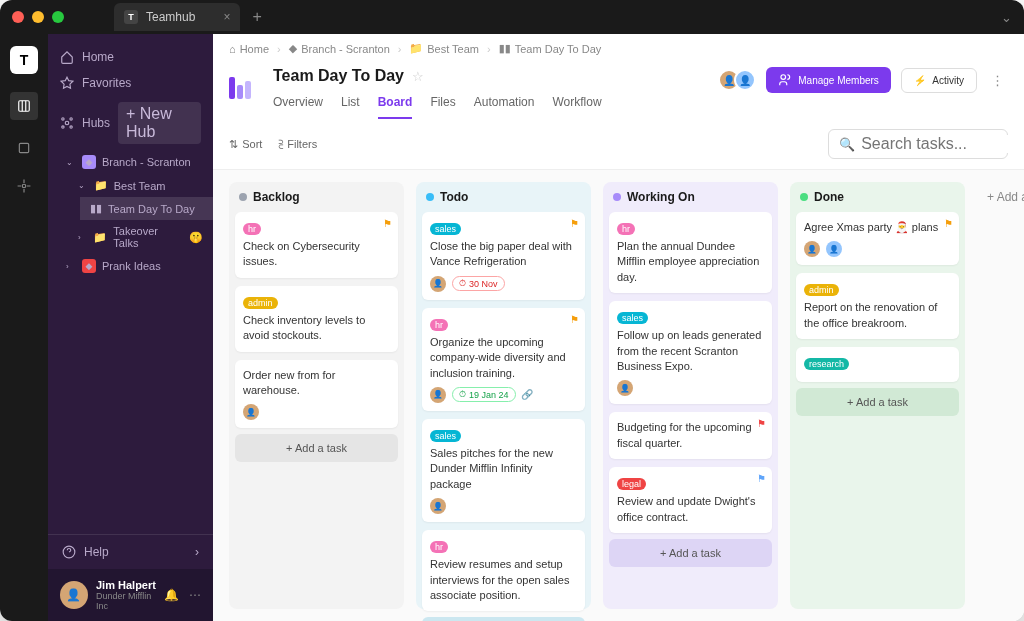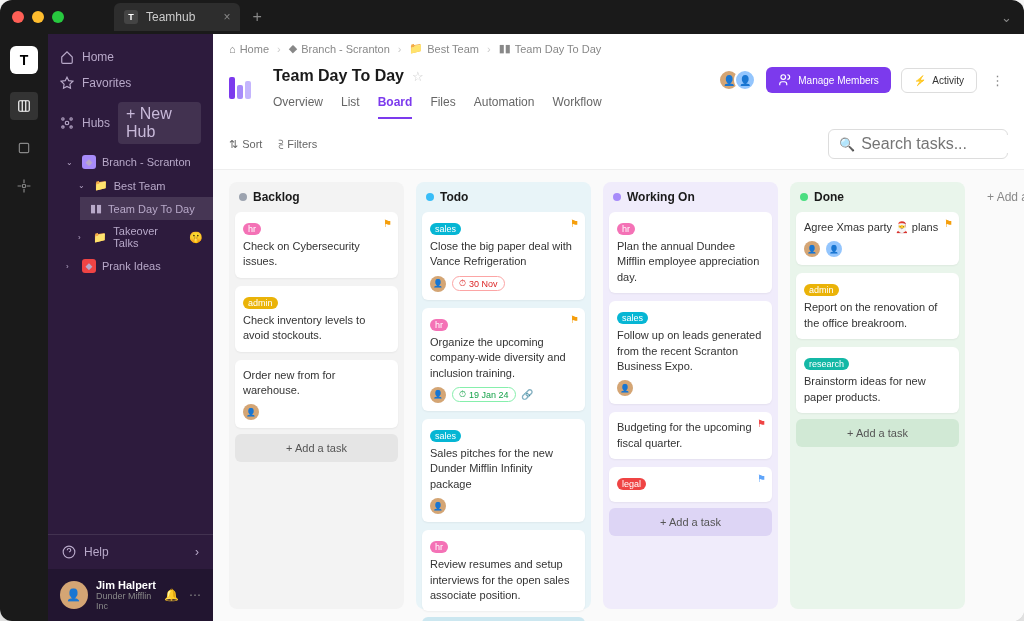--- a/index.html
+++ b/index.html
@@ -345,41 +345,41 @@
             </div>
           <div class="cards">
             <div class="card"><span class="card-tag tag-hr">hr</span><div class="card-title">Plan the annual Dundee Mifflin employee appreciation day.</div></div>
             <div class="card"><span class="card-tag tag-sales">sales</span><div class="card-title">Follow up on leads generated from the recent Scranton Business Expo.</div><div class="card-footer">
                   <div class="card-av">👤</div>
                 </div></div>
             <div class="card">
                 <span class="card-flag" style="color:#ef4444">⚑</span>
                 <div class="card-title">Budgeting for the upcoming fiscal quarter.</div>
               </div>
-            <div class="card"><span class="card-flag" style="color:#60a5fa">⚑</span><span class="card-tag tag-legal">legal</span></div>
+            <div class="card"><span class="card-flag" style="color:#60a5fa">⚑</span><span class="card-tag tag-legal">legal</span><div class="card-title">Review and update Dwight's office contract.</div></div>
           </div>
           <div class="add-task">+  Add a task</div>
         </div>
 
         <div class="column col-done">
           <div class="col-header">
               <span class="col-dot" style="background:#4ade80"></span>
               <span>Done</span>
             </div>
           <div class="cards">
             <div class="card">
                 <span class="card-flag" style="color:#f59e0b">⚑</span>
                 <div class="card-title">Agree Xmas party 🎅 plans</div>
                 <div class="card-footer">
                   <div class="card-av">👤</div>
                   <div class="card-av" style="background:#93c5fd">👤</div>
                 </div>
               </div>
             <div class="card"><span class="card-tag tag-admin">admin</span><div class="card-title">Report on the renovation of the office breakroom.</div></div>
-            <div class="card"><span class="card-tag tag-research">research</span><div class="card-title">Brainstorm ideas for new paper products.</div></div>
+            <div class="card"><span class="card-tag tag-research">research</span></div>
           </div>
           <div class="add-task">+  Add a task</div>
         </div>
 
         <div class="add-col">+  Add a new co</div>
       </div>
     </div>
   </div>
 </div>
 

